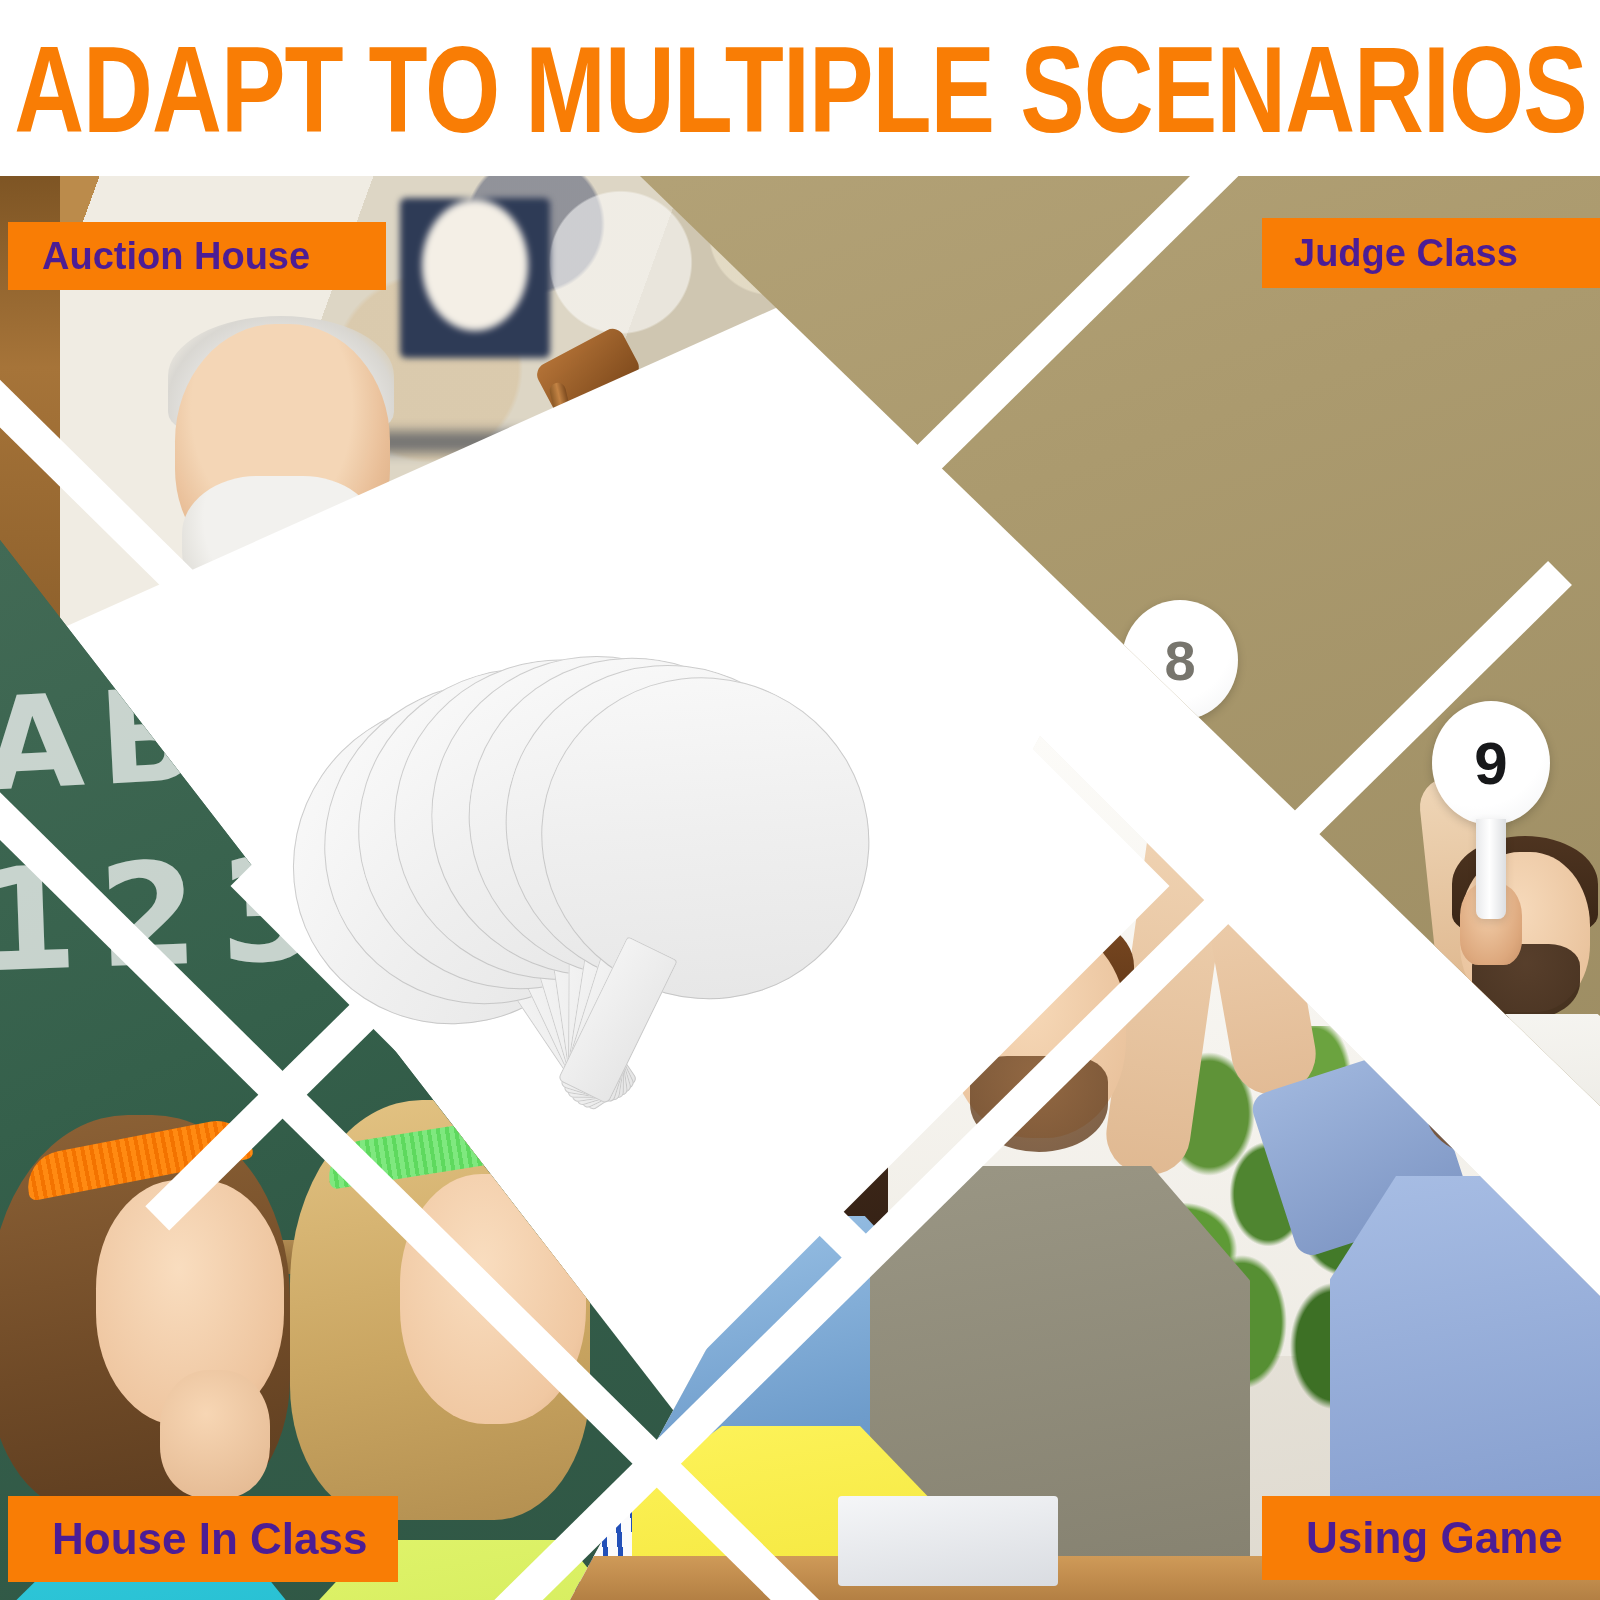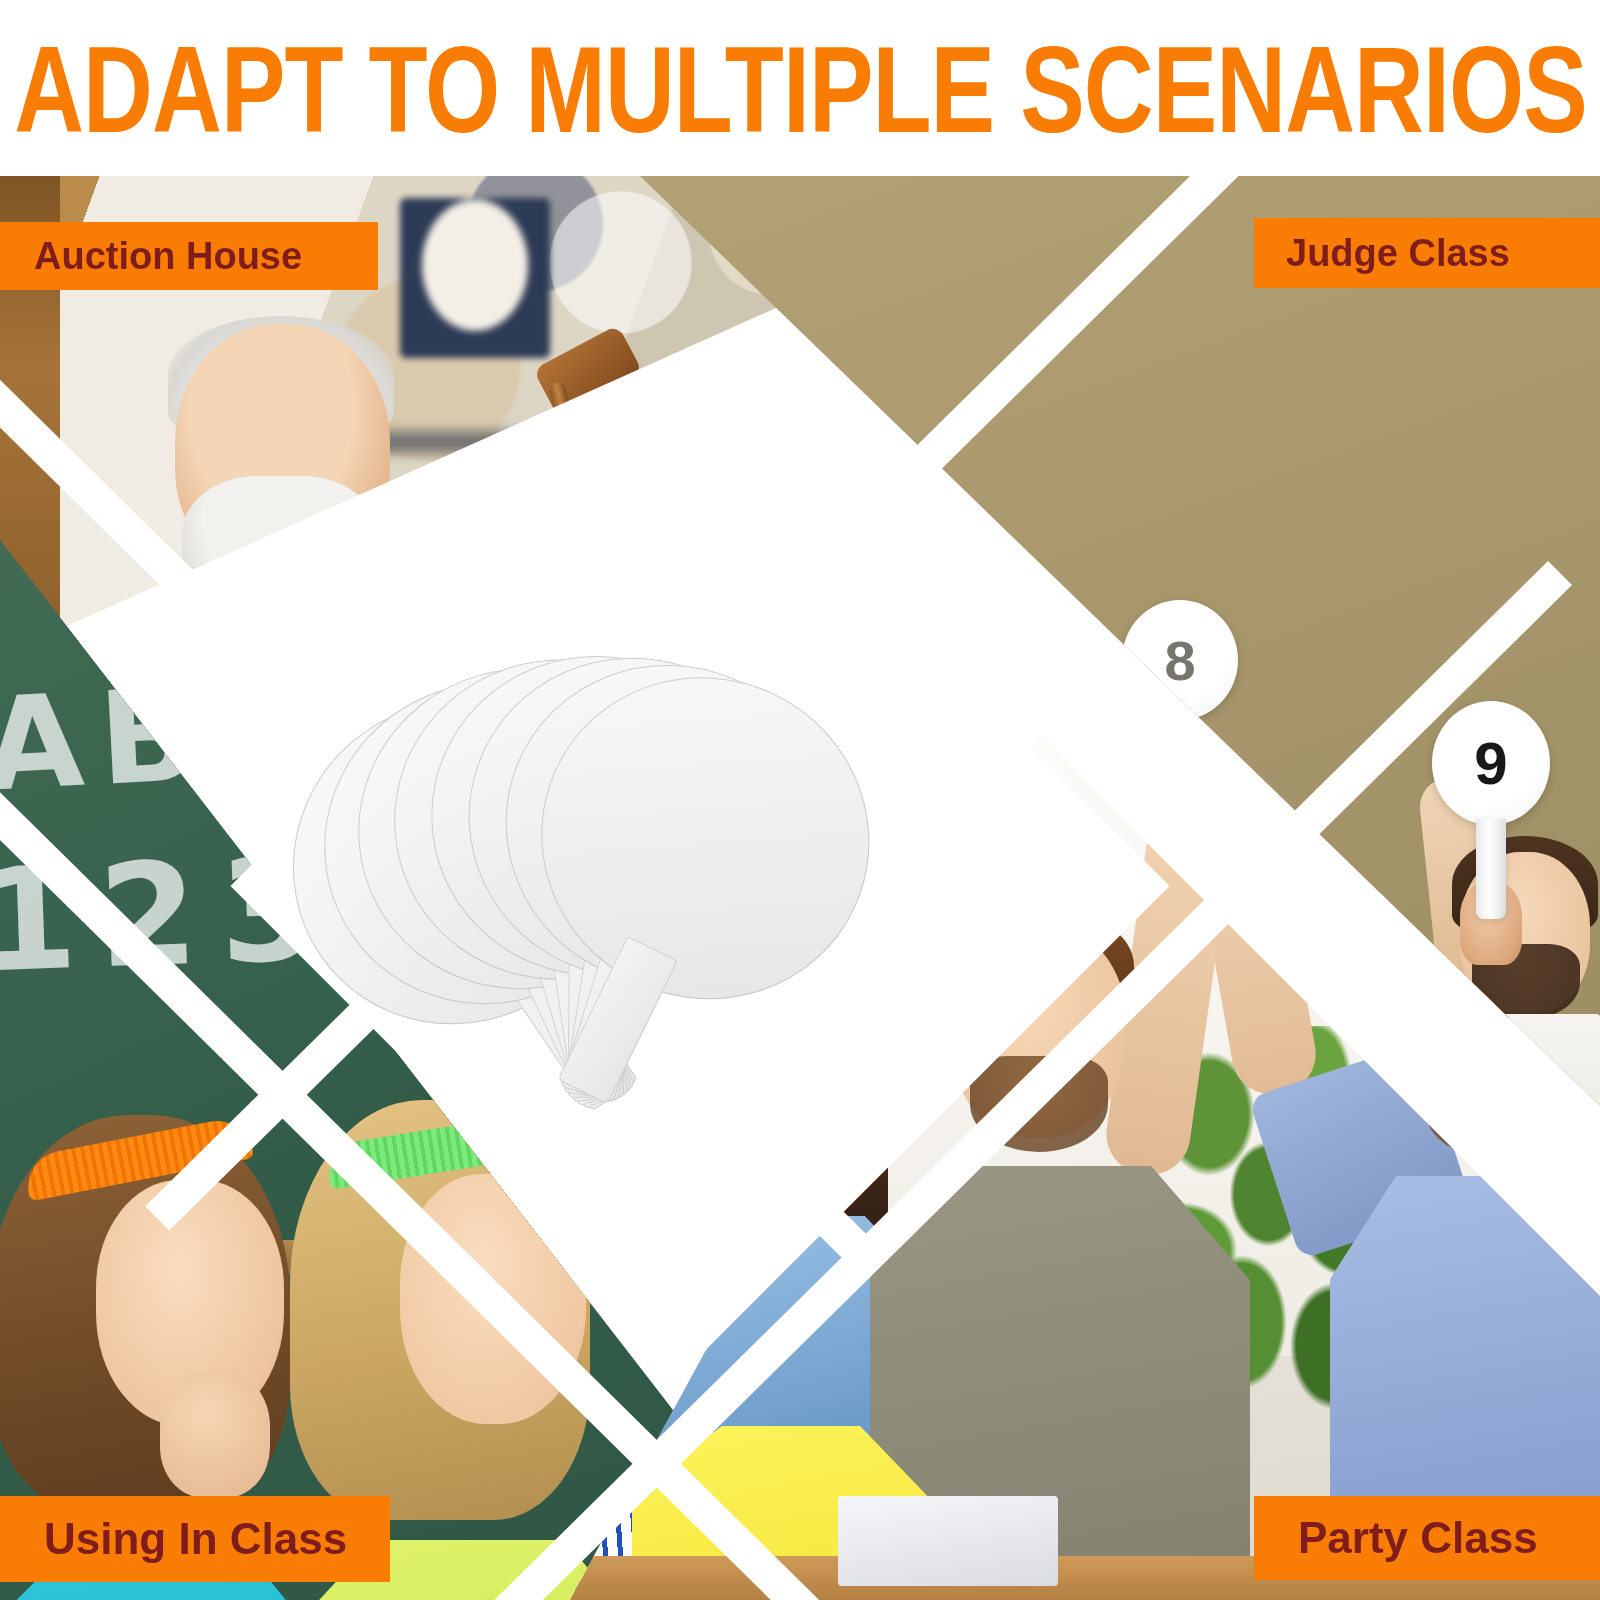--- a/index.html
+++ b/index.html
@@ -289,22 +289,23 @@
   .paddle .grip{
     position:absolute;left:138px;top:282px;width:56px;height:160px;border-radius:4px 4px 6px 6px;
     background:linear-gradient(100deg,#f3f3f3,#e6e6e6);
     box-shadow:inset 0 0 0 1px rgba(170,170,170,.5);
   }
 
   
   .badge{
     position:absolute;background:#F97D05;z-index:70;
     display:flex;align-items:center;
-    color:#7f1d1d;font-family:"Liberation Sans",sans-serif;font-weight:bold;
+    color:#4c1d95;font-family:"Liberation Sans",sans-serif;font-weight:bold;
     white-space:nowrap;
+    margin-left:8px;
   }
   .badge-auction{left:0;top:222px;width:344px;height:68px;padding-left:34px;font-size:38px;}
   .badge-judge{left:1254px;top:218px;width:346px;height:70px;padding-left:32px;font-size:38px;}
   .badge-class{left:0;top:1496px;width:346px;height:86px;padding-left:44px;font-size:44px;}
   .badge-party{left:1254px;top:1496px;width:346px;height:84px;padding-left:44px;font-size:44px;}
 </style>
 </head>
 <body>
 
 <div class="canvas">
@@ -451,19 +452,19 @@
 
   </div>
 
   <div class="badge badge-auction">
     <span>Auction House</span>
   </div>
   <div class="badge badge-judge">
     <span>Judge Class</span>
   </div>
   <div class="badge badge-class">
-    <span>Using In Class</span>
+    <span>House In Class</span>
   </div>
   <div class="badge badge-party">
-    <span>Party Class</span>
+    <span>Using Game</span>
   </div>
 
 </div>
 
 </body></html>

